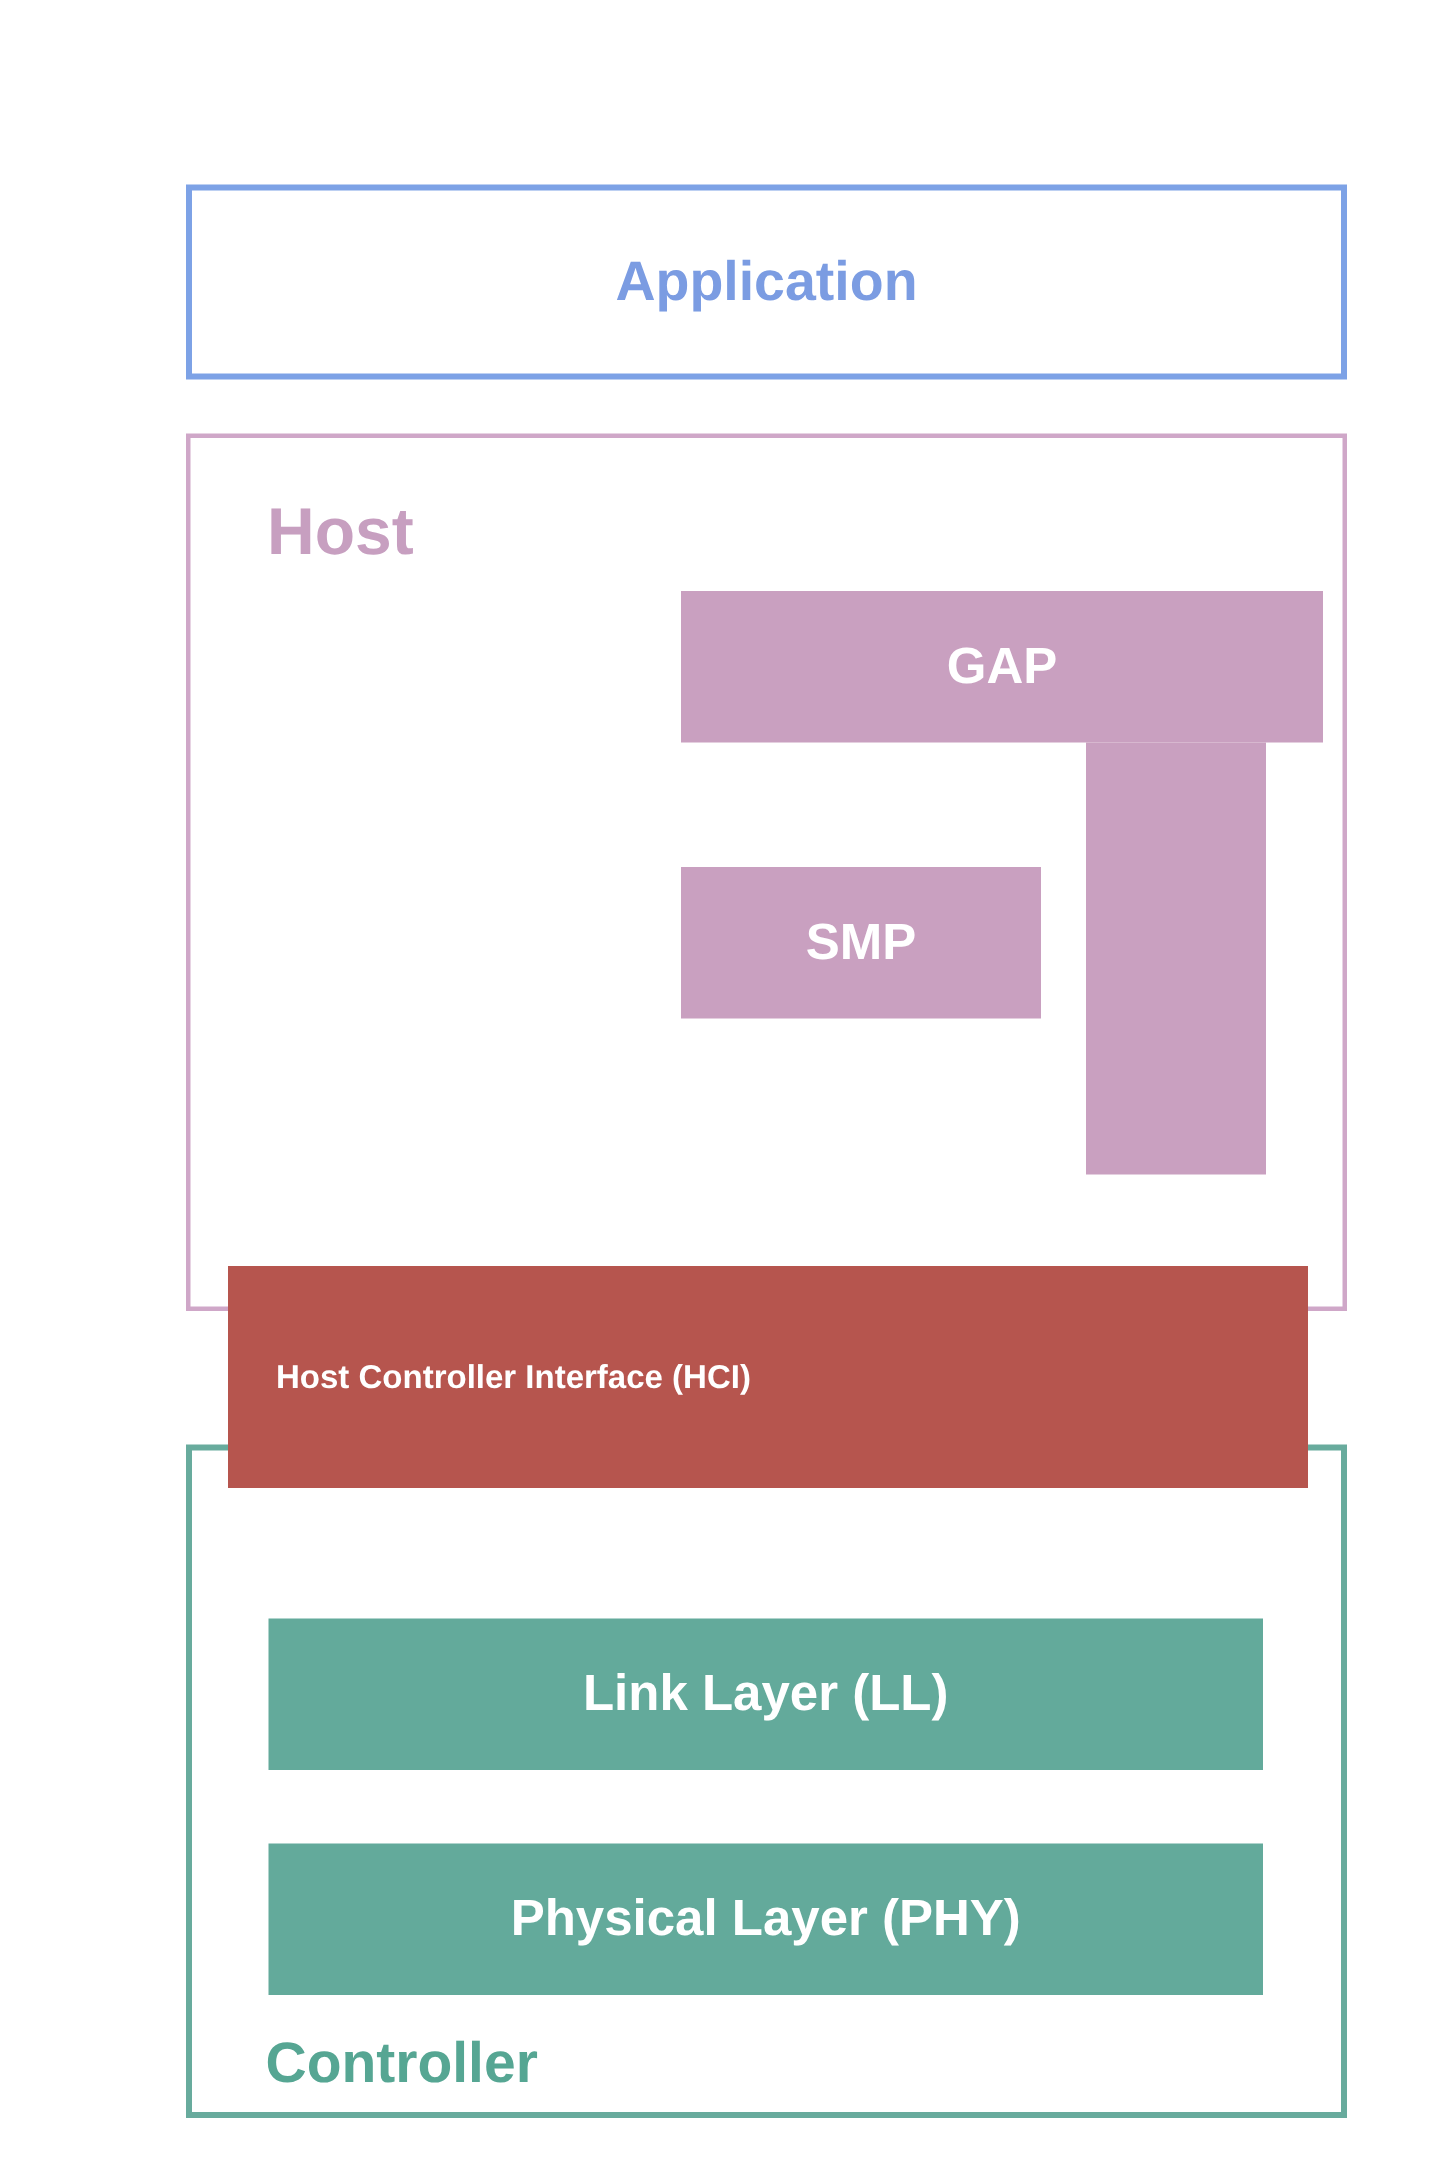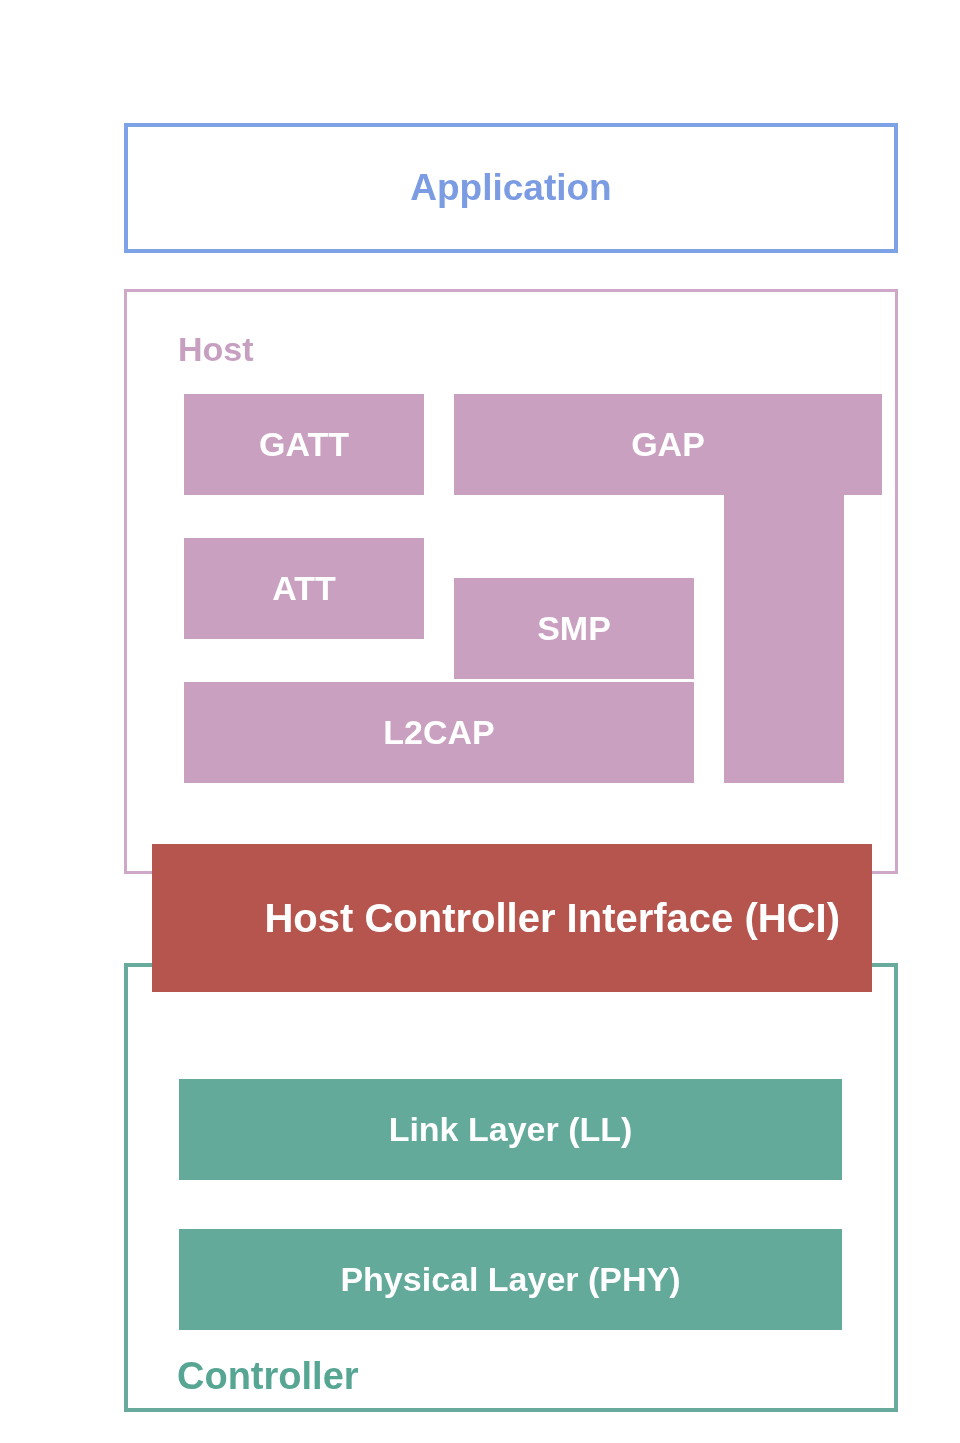--- a/index.html
+++ b/index.html
@@ -24,21 +24,21 @@
     color: var(--blue-text);
     font-size: 37px; font-weight: bold;
   }
   .host-box {
     left: 92px; top: 257px; width: 774px; height: 585px;
     border: 3px solid var(--pink-border);
   }
   .host-label {
     left: 35px; top: 22px;
     color: var(--pink-label);
-    font-size: 34px; font-weight: bold;
+    font-size: 44px; font-weight: bold;
   }
   .controller-box {
     left: 92px; top: 931px; width: 774px; height: 449px;
     border: 4px solid var(--teal-border);
   }
   .controller-label {
     left: 33px; top: 372px;
     color: var(--teal-label);
     font-size: 38px; font-weight: bold;
   }
@@ -56,63 +56,54 @@
   .gatt-block  { left: 57px;  top: 102px; width: 240px; height: 101px; }
   .gap-wide    { left: 327px; top: 102px; width: 428px; height: 101px; }
   .gap-strip   { left: 597px; top: 203px; width: 120px; height: 288px; }
   .att-block   { left: 57px;  top: 246px; width: 240px; height: 101px; }
   .smp-block   { left: 327px; top: 246px; width: 240px; height: 101px; margin-top: 40px; }
   .l2cap-block { left: 57px;  top: 390px; width: 510px; height: 101px; }
 
   .hci-block {
     left: 120px; top: 812px; width: 720px; height: 148px;
     background: var(--red-fill);
-    display: flex; align-items: center; justify-content: flex-end;
+    display: flex; align-items: center; justify-content: flex-start;
     color: var(--block-text);
-    font-size: 40px; font-weight: bold;
+    font-size: 22px; font-weight: bold;
     z-index: 5;
   }
 
   .ll-block  { left: 51px; top: 87px;  width: 663px; height: 101px; }
   .phy-block { left: 51px; top: 237px; width: 663px; height: 101px; }
 </style>
 </head>
 <body>
 
 <div class="canvas">
 
   <div class="abs app-box">
     <span class="app-title">Application</span>
   </div>
 
   <div class="abs host-box">
     <span class="abs host-label">Host</span>
 
-    <div class="block mauve gatt-block">
-      <span>GATT</span>
-    </div>
 
     <div>
       <div class="block mauve gap-wide">
         <span>GAP</span>
       </div>
       <div class="block mauve gap-strip"></div>
     </div>
 
-    <div class="block mauve att-block">
-      <span>ATT</span>
-    </div>
 
     <div class="block mauve smp-block">
       <span>SMP</span>
     </div>
 
-    <div class="block mauve l2cap-block">
-      <span>L2CAP</span>
-    </div>
   </div>
 
   <div class="abs hci-block">
     <span>Host Controller Interface (HCI)</span>
   </div>
 
   <div class="abs controller-box">
     <div class="block teal ll-block">
       <span>Link Layer (LL)</span>
     </div>

